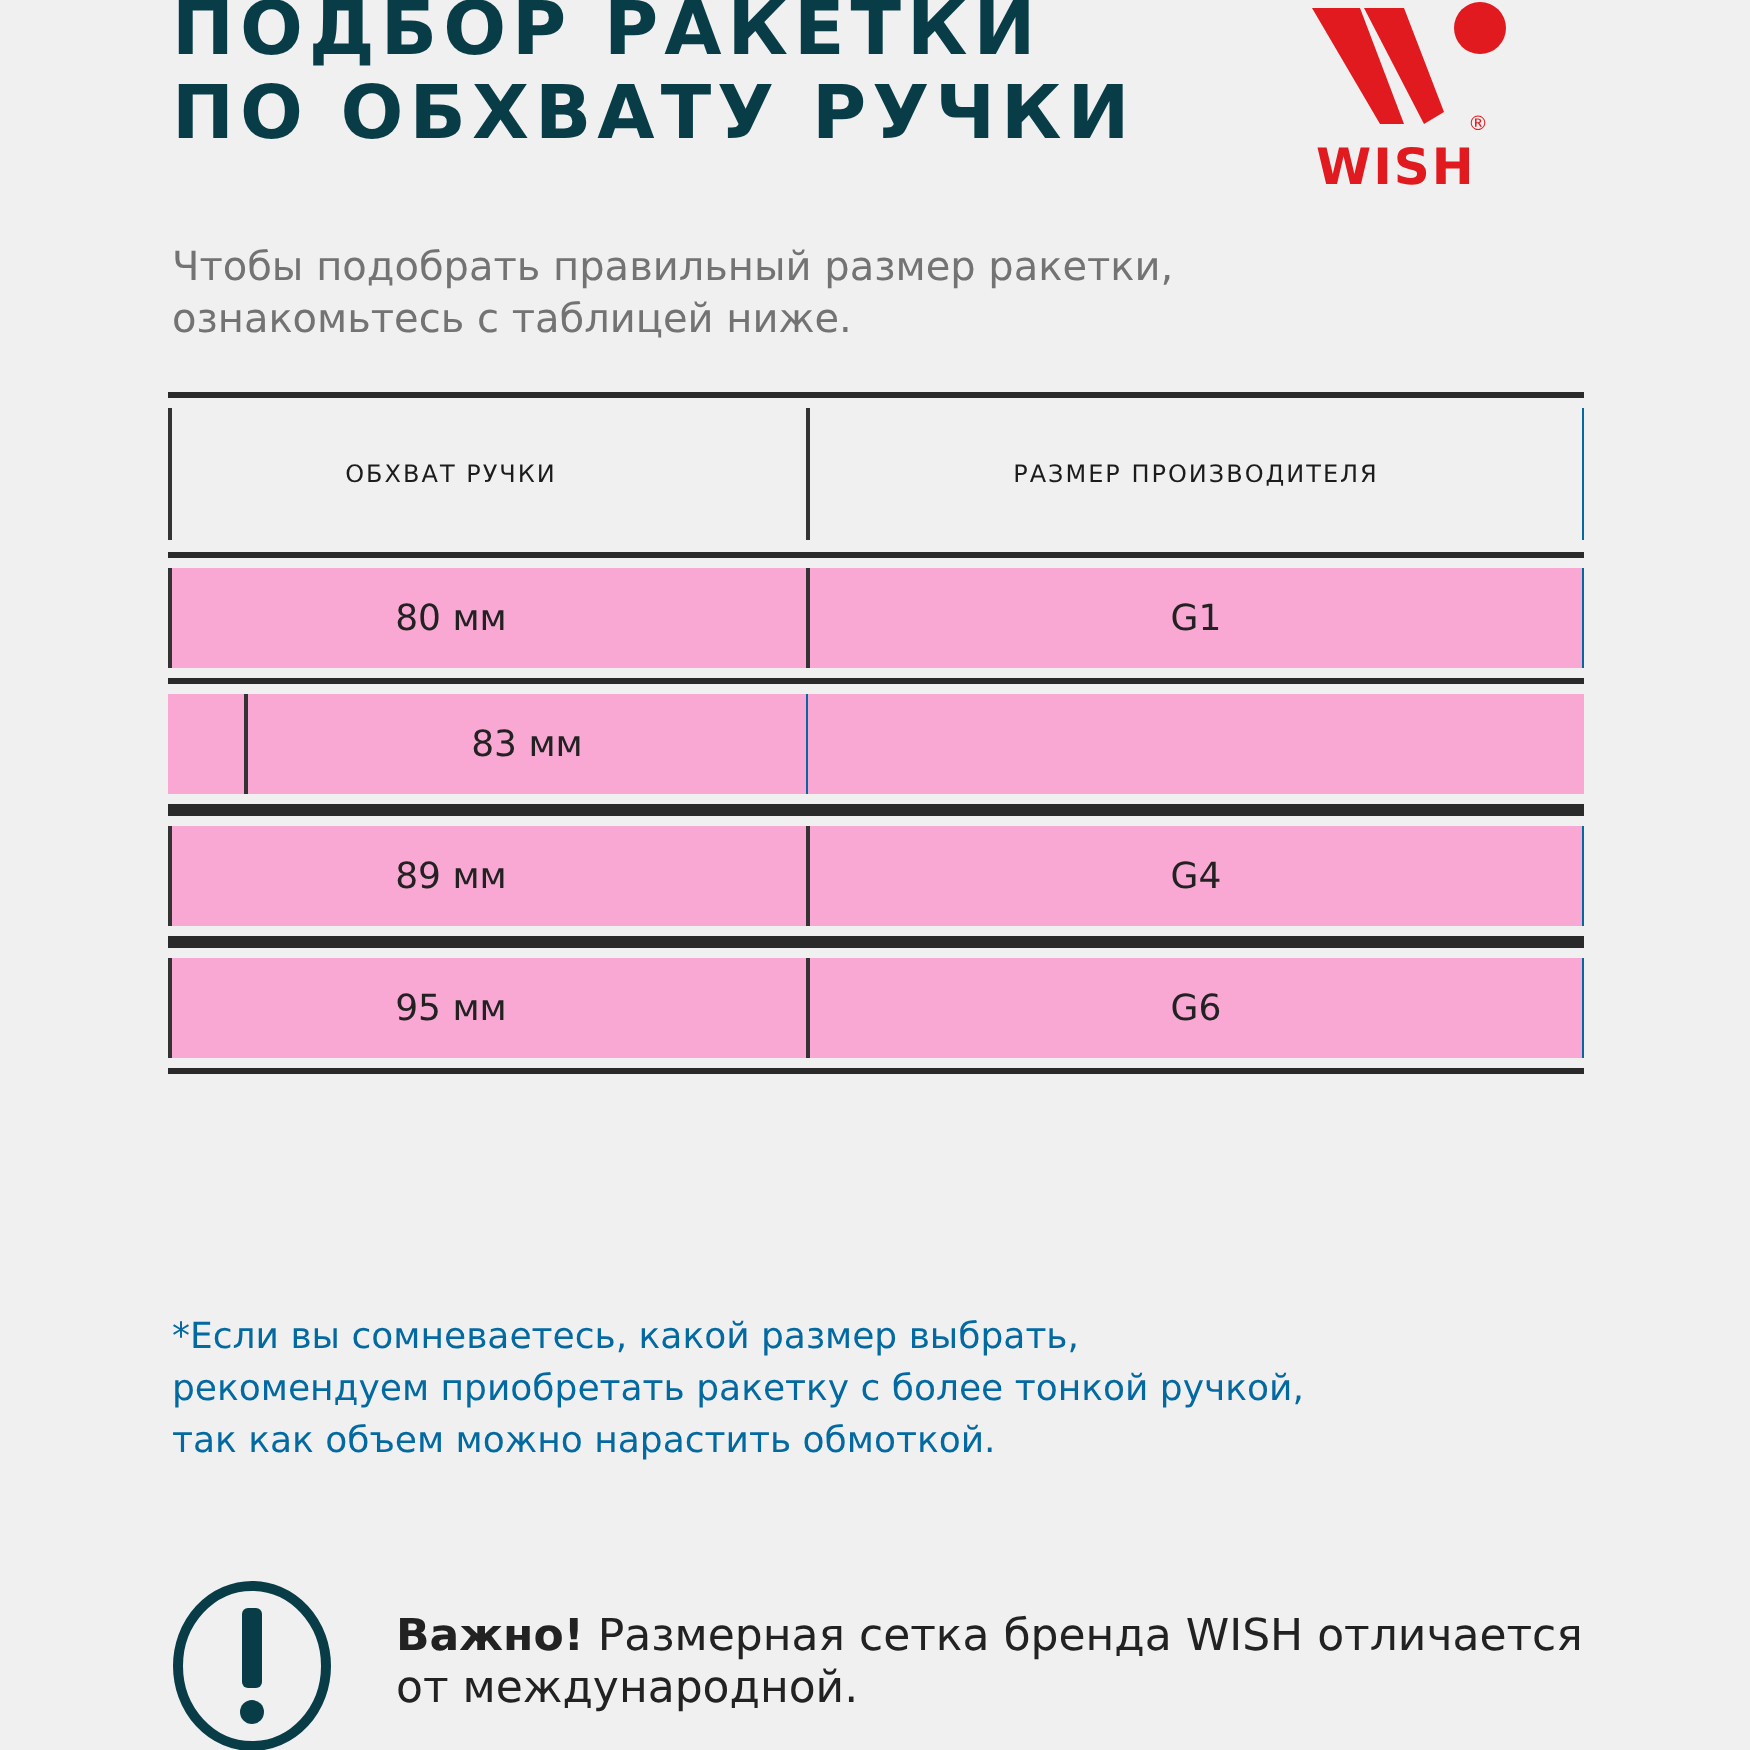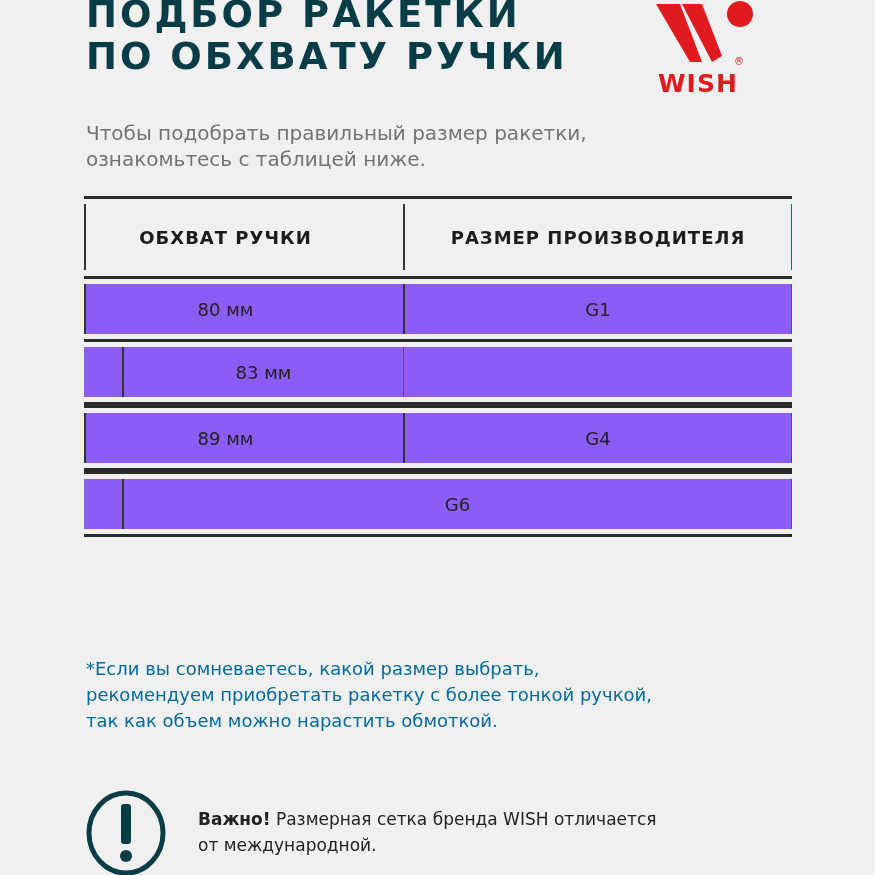--- a/index.html
+++ b/index.html
@@ -7,29 +7,29 @@
          font-family:"DejaVu Sans", sans-serif; color:#222; }
   .title { position:absolute; left:86px; top:-6px; margin:0; color:#083d48;
            font-family:"DejaVu Sans", sans-serif; font-weight:bold; font-size:37px;
            line-height:42px; letter-spacing:3px; }
   .logo { position:absolute; left:656px; top:0; width:100px; height:96px; }
   .intro { position:absolute; left:86px; top:120px; font-size:20px; line-height:26px; color:#737373; }
   .table { position:absolute; left:84px; top:196px; width:708px; }
   .rule { height:3px; background:#2a2a2a; }
   .row { display:flex; height:55px; margin:5px 0 5px 0; }
   .row.header { height:66px; margin:5px 0 6px 0; }
-  .row.data { background:#8b5cf6; height:50px; }
+  .row.data { background:#f9a8d4; height:50px; }
   .cell { display:flex; align-items:center; justify-content:center; border-left:2px solid #333; font-size:18px; color:#222; }
   .cell:last-child { border-right:1px solid #0369a1;margin-left:38px; }
   .c1 { width:279px; }
   .c2 { flex:1; }
-  .header .cell { font-weight:bold; font-size:18px; letter-spacing:1px; color:#1c1c1c; }
+  .header .cell { font-weight:normal; font-size:12px; letter-spacing:1px; color:#1c1c1c; }
   .note { position:absolute; left:86px; top:656px; font-size:18px; line-height:26px; color:#0369a1; }
   .warn-icon { position:absolute; left:86px; top:790px; width:80px; height:86px; }
-  .warn-text { position:absolute; left:198px; top:806px; font-size:17px; line-height:26px; color:#222; }
+  .warn-text { position:absolute; left:198px; top:806px; font-size:22px; line-height:26px; color:#222; }
   .warn-text b { font-weight:bold; }
 </style>
 </head>
 <body>
 
 <h1 class="title">
   <div>ПОДБОР РАКЕТКИ</div>
   <div>ПО ОБХВАТУ РУЧКИ</div>
 </h1>
 
@@ -63,20 +63,21 @@
   </div>
   <div class="rule"></div>
   <div class="rule"></div>
   <div class="row data">
     <div class="cell c1">89 мм</div>
     <div class="cell c2">G4</div>
   </div>
   <div class="rule"></div>
   <div class="rule"></div>
   <div class="row data">
+    <div class="cell c1">95 мм</div>
     <div class="cell c2">G6</div>
   </div>
   <div class="rule"></div>
 </div>
 
 <div class="note">
   <div>*Если вы сомневаетесь, какой размер выбрать,</div>
   <div>рекомендуем приобретать ракетку с более тонкой ручкой,</div>
   <div>так как объем можно нарастить обмоткой.</div>
 </div>

